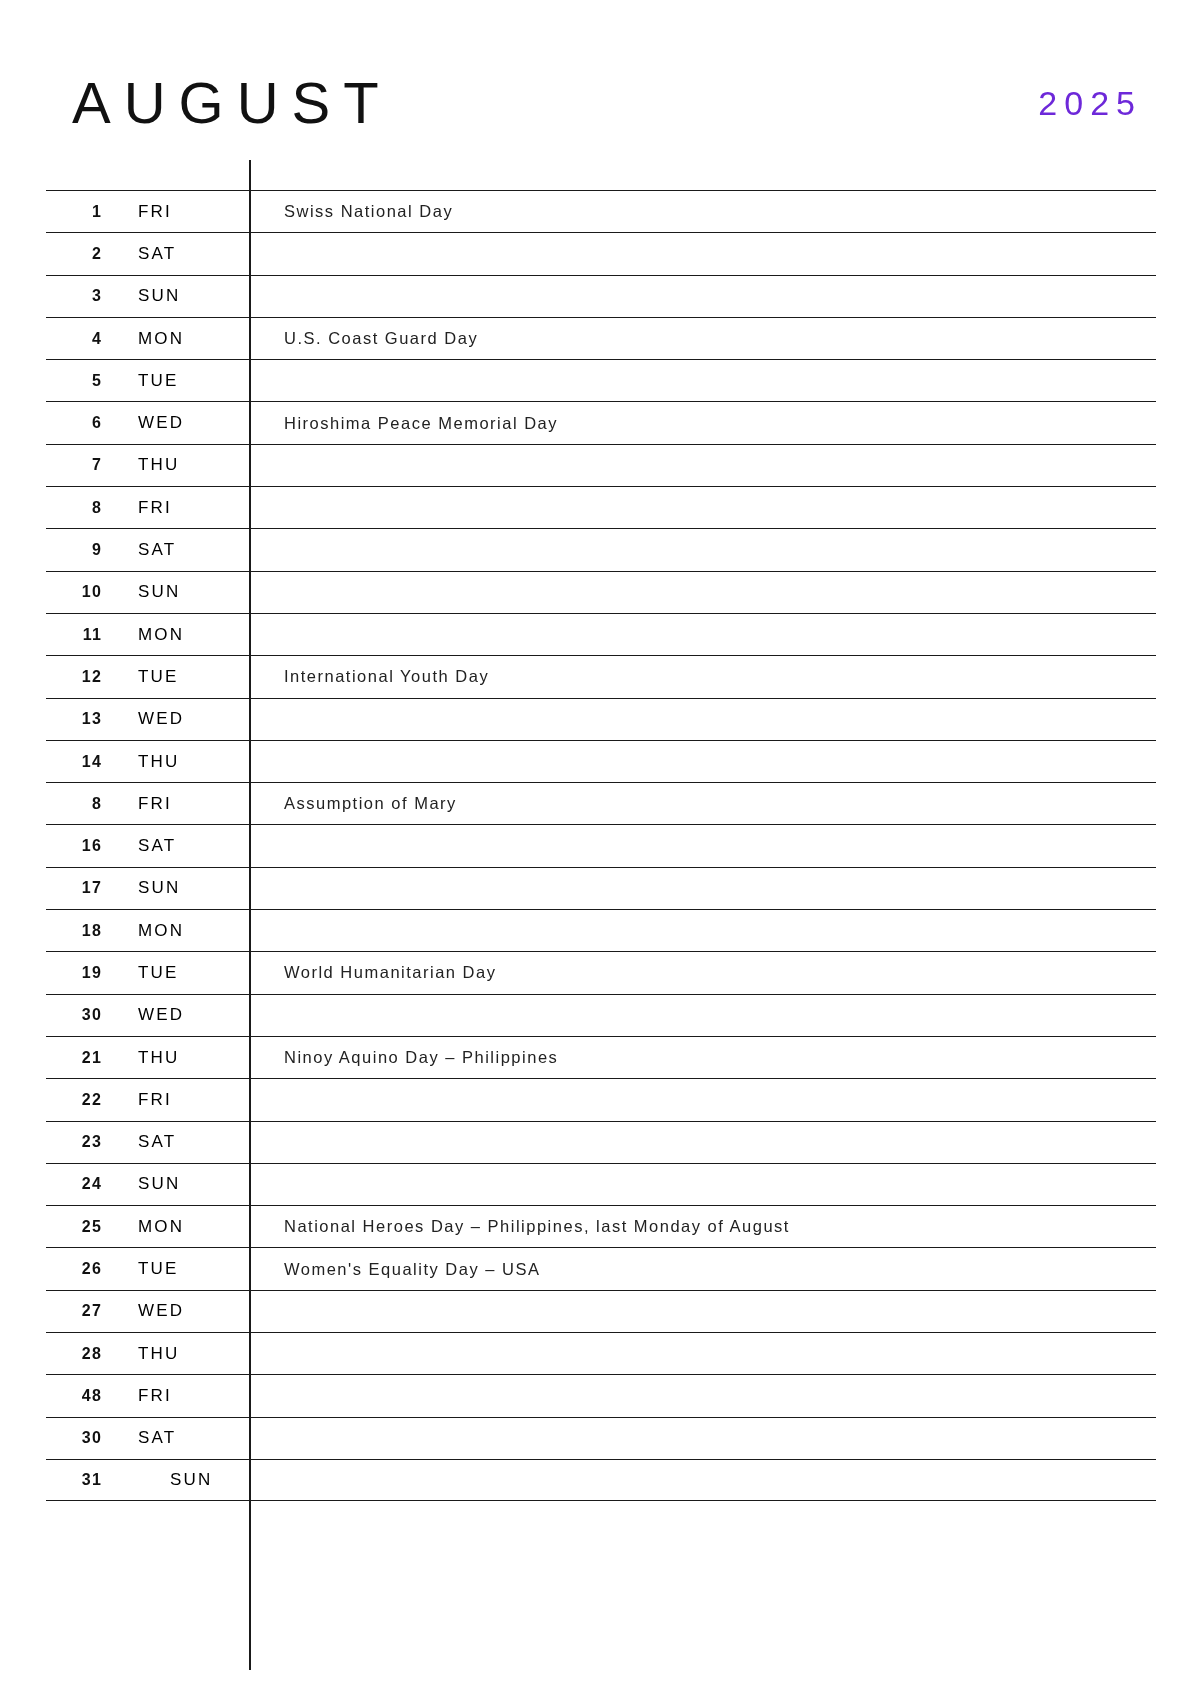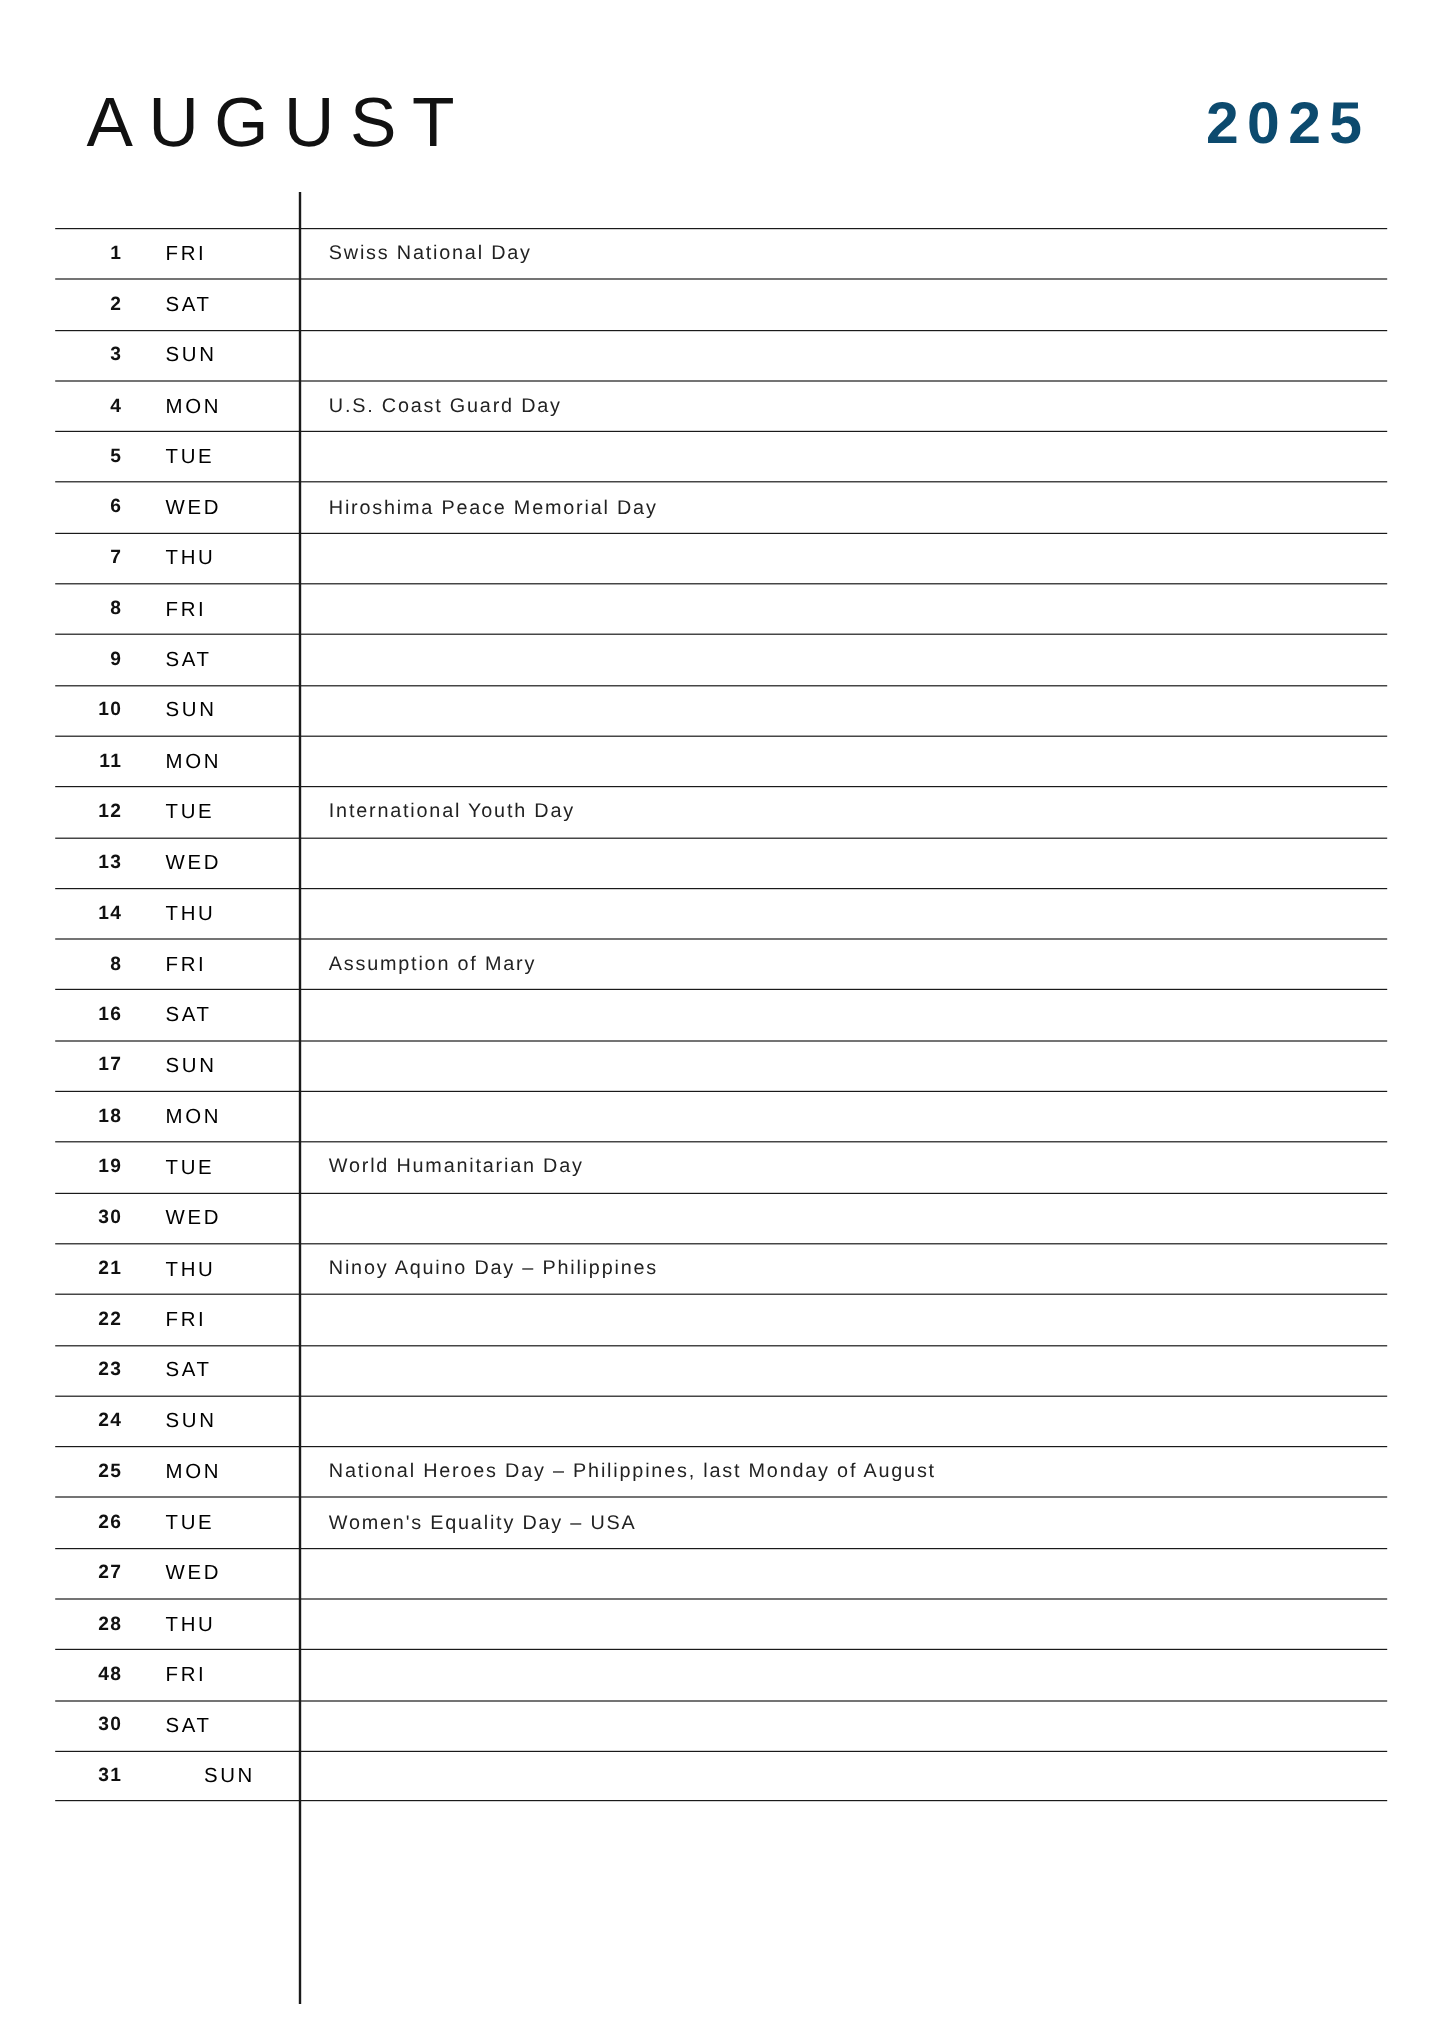--- a/index.html
+++ b/index.html
@@ -40,24 +40,24 @@
   }
   .month-title {
     font-size: 58px;
     font-weight: 400;
     letter-spacing: 13px;
     color: #111111;
     line-height: 1;
     white-space: nowrap;
   }
   .year-title {
-    font-size: 49px;
-    font-weight: 700;
+    font-size: 34px;
+    font-weight: 400;
     letter-spacing: 7px;
-    color: #0c4a6e;
+    color: #6d28d9;
     line-height: 1;
     white-space: nowrap;
     padding-right: 6px;
   }
 
   
   .cal {
     position: absolute;
     left: 46px;
     top: 160px;
@@ -106,21 +106,21 @@
     width: 147px;
     padding-left: 36px;
     box-sizing: border-box;
     font-size: 17px;
     font-weight: 400;
     letter-spacing: 2.2px;
     color: #000000;
     flex: none;
   }
   .event {
-    padding-left: 25px;
+    padding-left: 35px;
     font-size: 16.5px;
     font-weight: 400;
     letter-spacing: 1.5px;
     color: #222222;
     white-space: nowrap;
     overflow: hidden;
   }
 
   
   .row .daynum, .row .dayname, .row .event { transform: translateY(0px); }

